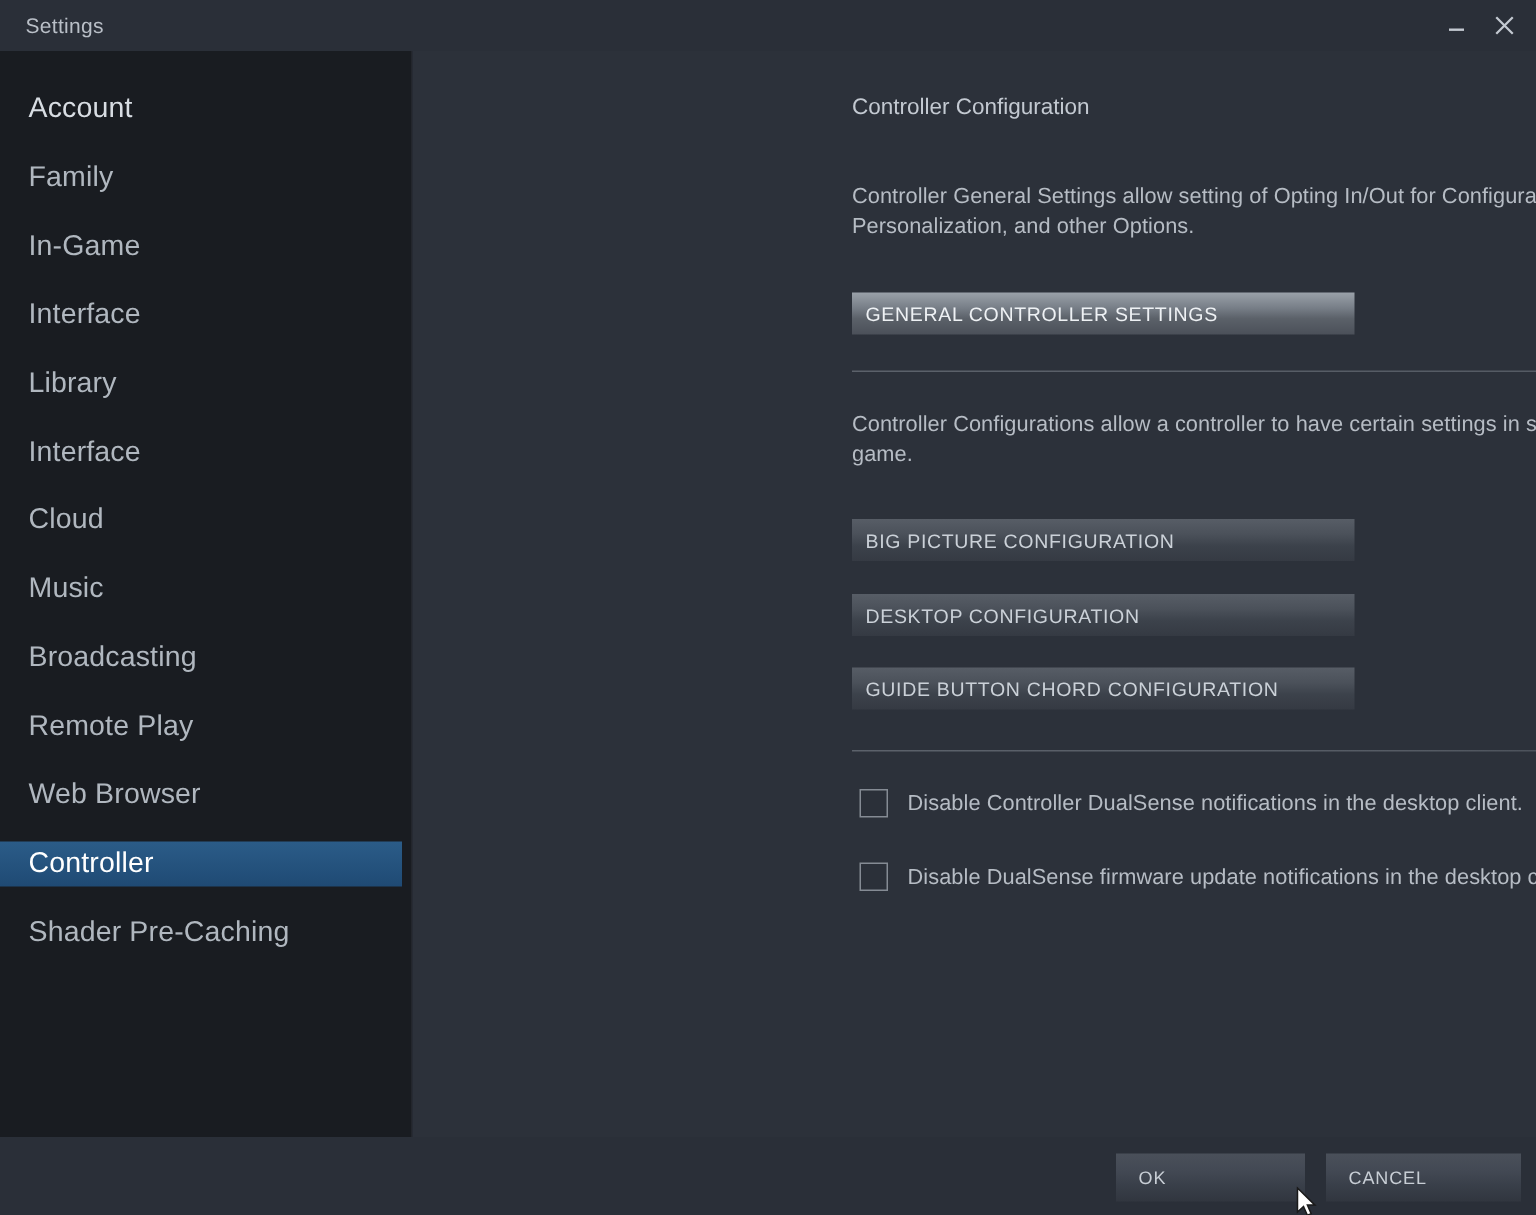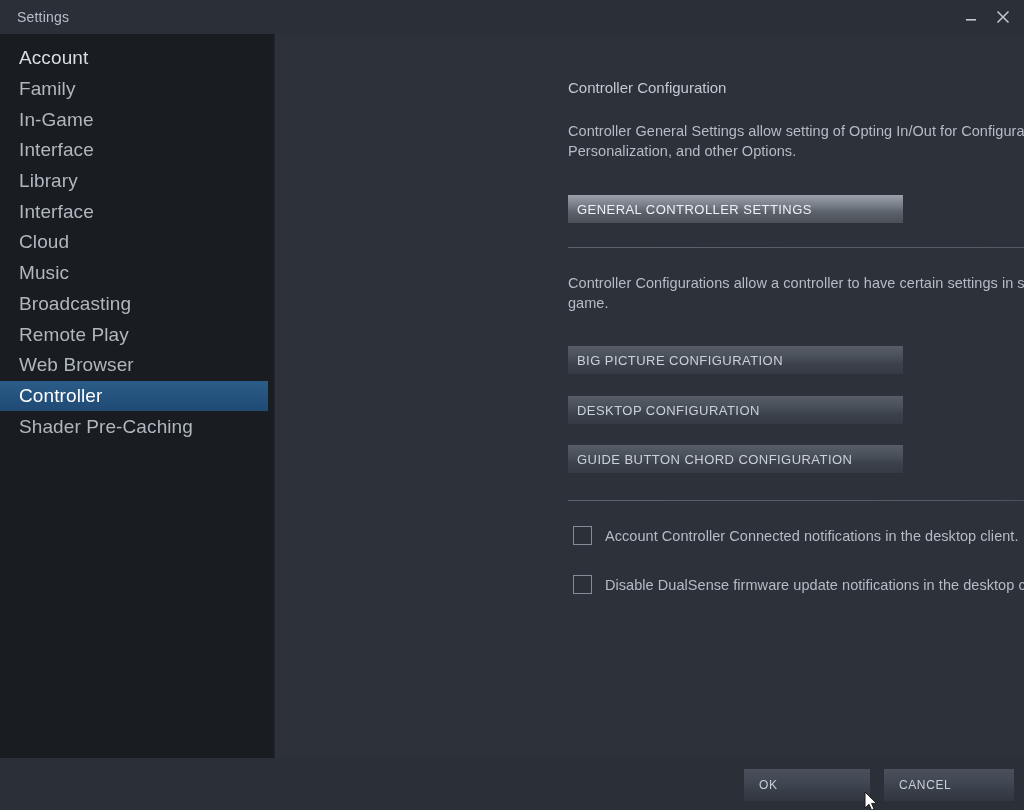--- a/index.html
+++ b/index.html
@@ -86,41 +86,42 @@
   .side-item {
     height: 30.7px;
     display: flex;
     align-items: center;
     padding-left: 19px;
     font-size: 19px;
     color: #b0b7bf;
     letter-spacing: 0.1px;
     cursor: default;
     white-space: nowrap;
+    margin-top: 15px;
   }
   .side-item.first { color: #d8dde3; }
   .side-item.selected {
     background: linear-gradient(to bottom, #2b5c88 0%, #1f4a74 100%);
     color: #ffffff;
     width: 268px;
   }
 
   
   .content {
     flex: 1 1 auto;
     position: relative;
     background: #2c313a;
     padding: 0;
     min-width: 0;
   }
 
   .section-title {
     position: absolute;
     left: 293px;
-    top: 45px;
+    top: 29px;
     font-size: 15px;
     color: #c3c9d1;
   }
 
   .desc {
     position: absolute;
     font-size: 14.5px;
     line-height: 20px;
     color: #b6bcc4;
     letter-spacing: 0.05px;
@@ -307,21 +308,21 @@
       <button class="steam-btn btn-normal btn-bigpic">BIG PICTURE CONFIGURATION</button>
 
       <button class="steam-btn btn-normal btn-desktop">DESKTOP CONFIGURATION</button>
 
       <button class="steam-btn btn-normal btn-guide">GUIDE BUTTON CHORD CONFIGURATION</button>
 
       <div class="divider divider-2"></div>
 
       <div class="checkrow checkrow-1">
         <span class="checkbox"></span>
-        <span class="check-label">Account Controller Connected notifications in the desktop client.</span>
+        <span class="check-label">Disable Controller DualSense notifications in the desktop client.</span>
       </div>
 
       <div class="checkrow checkrow-2">
         <span class="checkbox"></span>
         <span class="check-label">Disable DualSense firmware update notifications in the desktop client.</span>
       </div>
 
     </div>
   </div>
 

